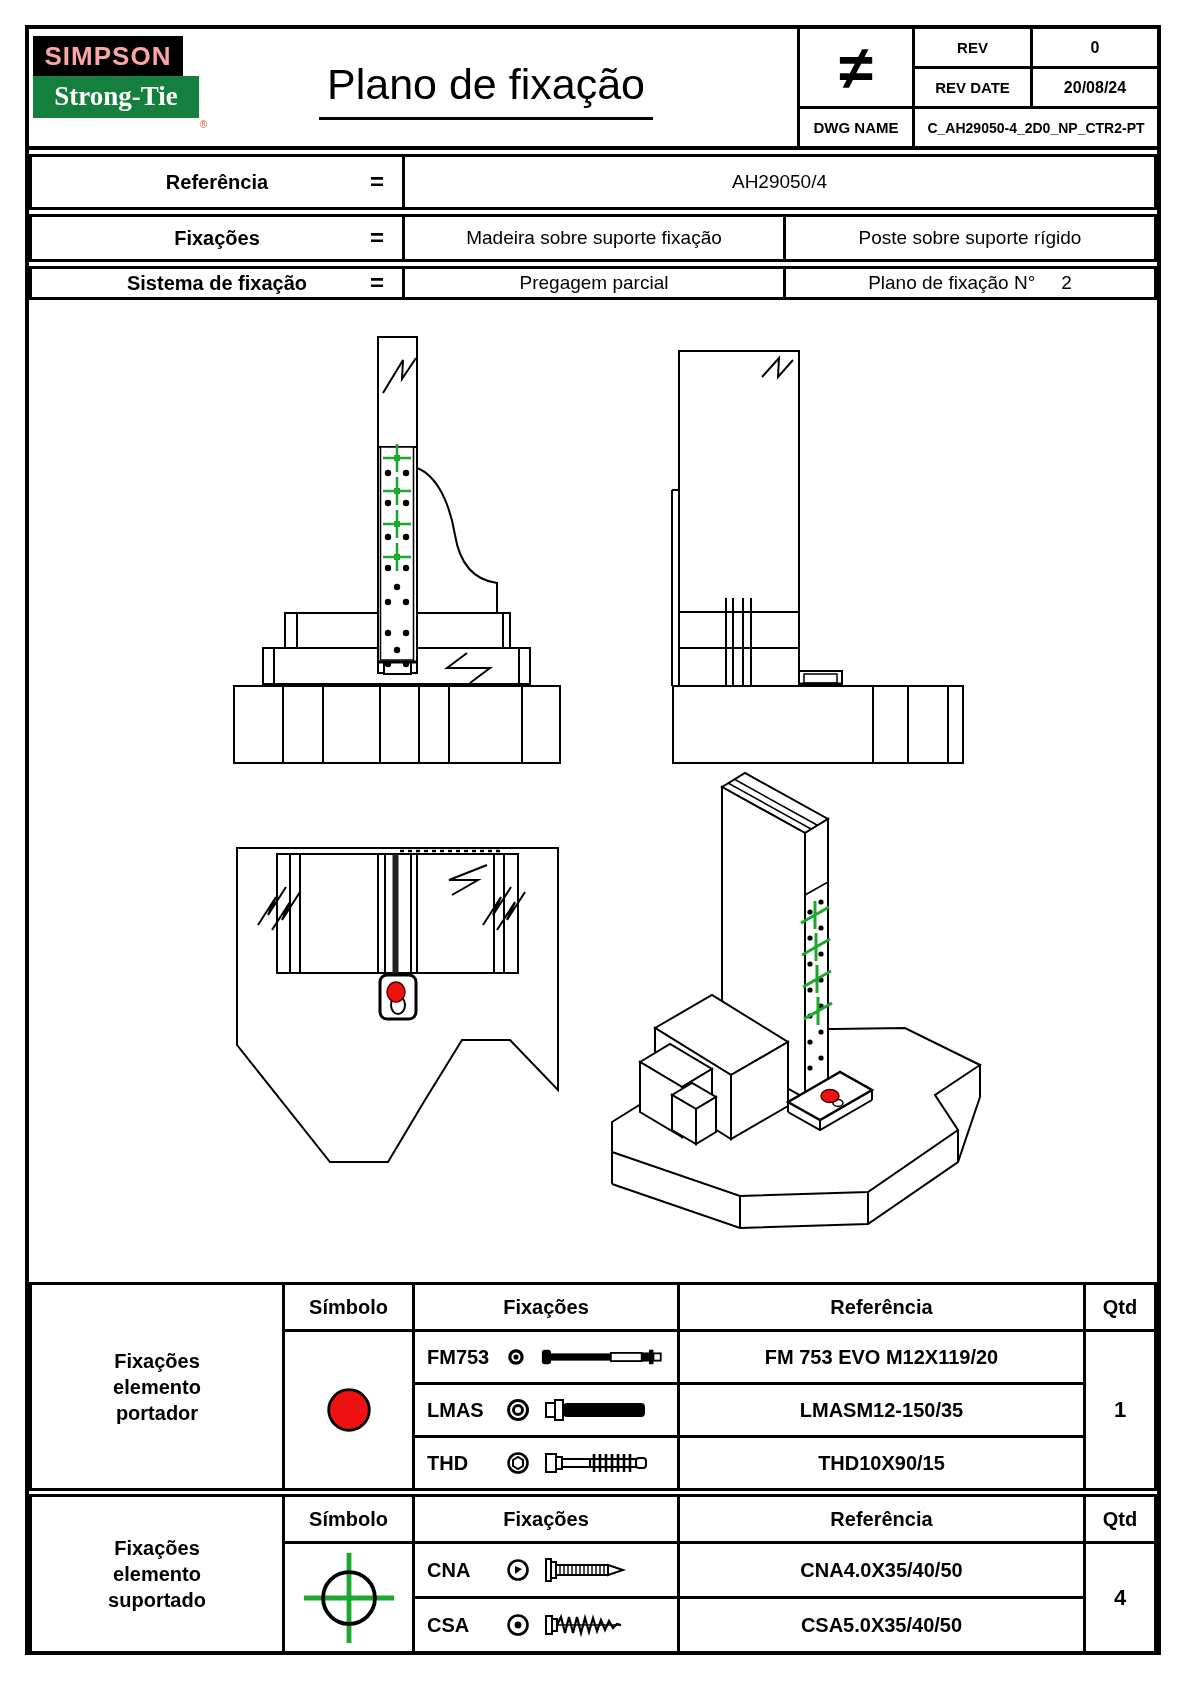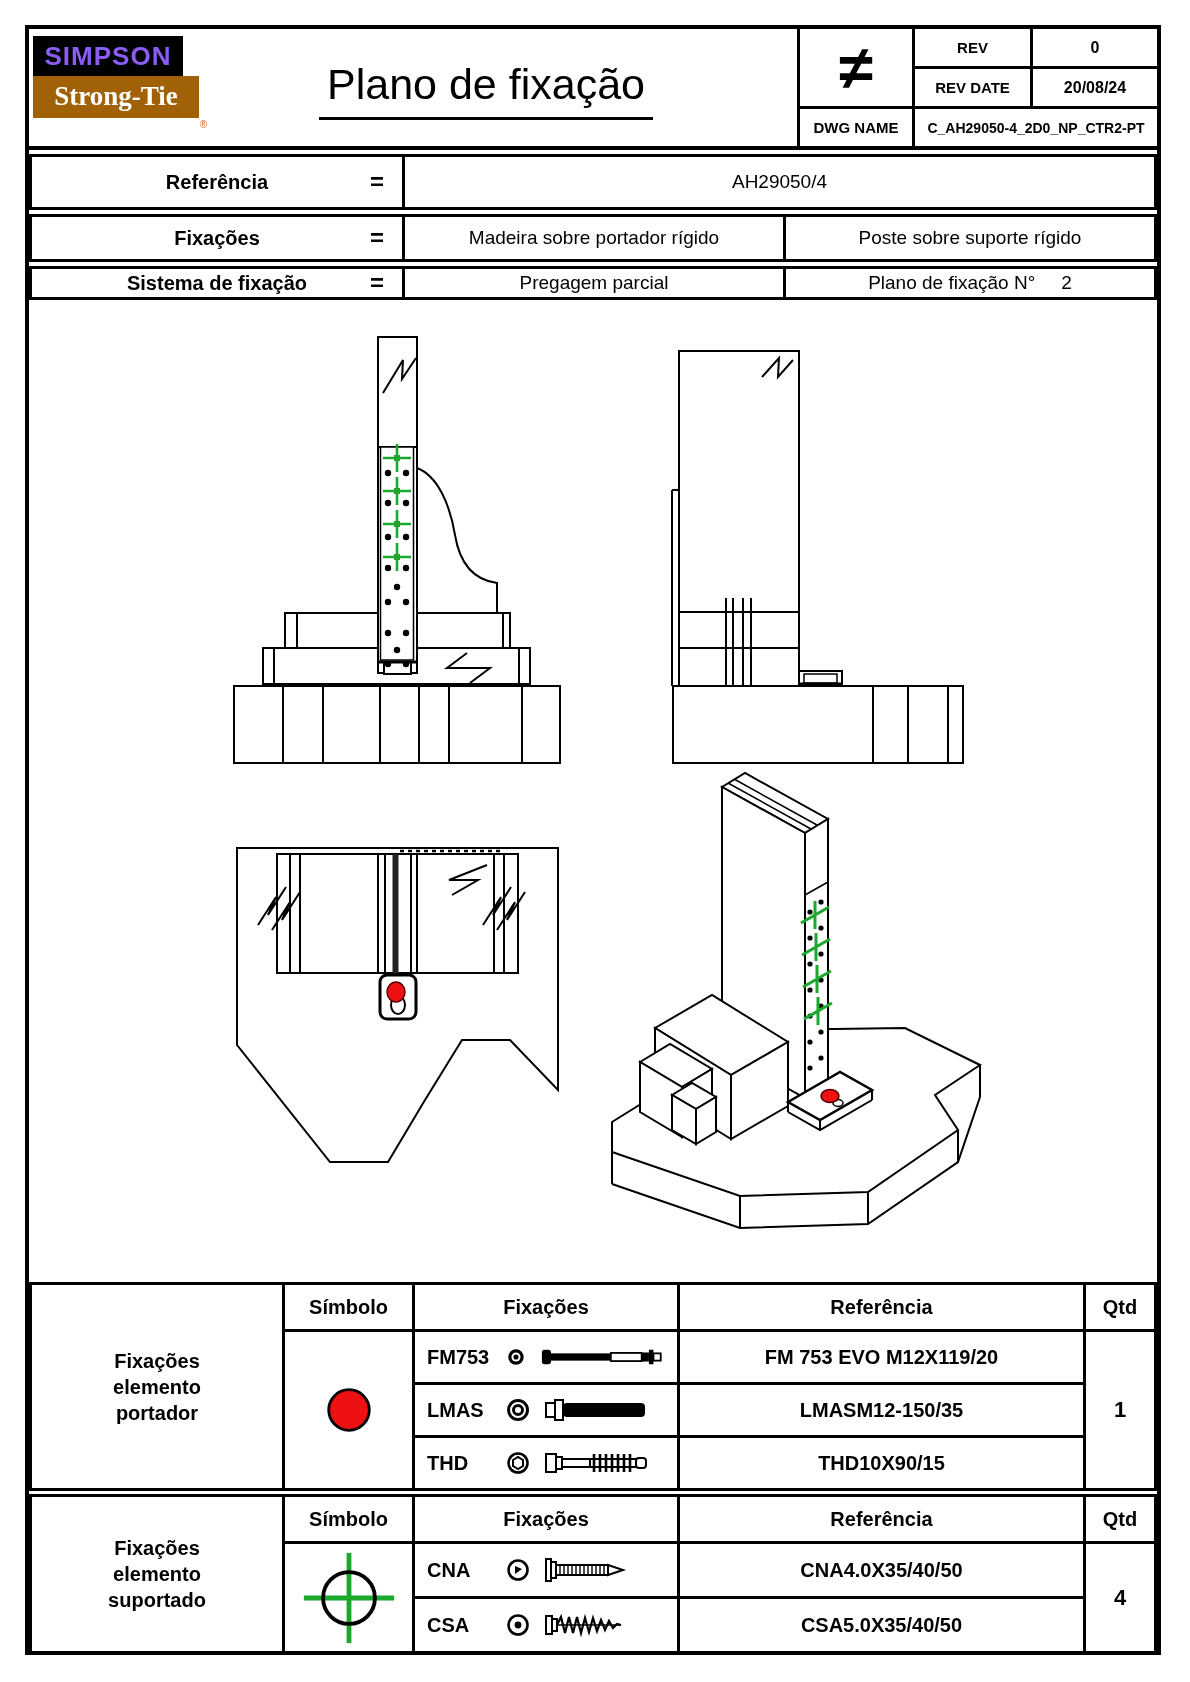--- a/index.html
+++ b/index.html
@@ -4,23 +4,23 @@
 <style>
   html,body{margin:0;padding:0;background:#fff;}
   .page{position:relative;width:1190px;height:1682px;background:#fff;overflow:hidden;
         font-family:"Liberation Sans",sans-serif;color:#000;}
   .abs{position:absolute;box-sizing:border-box;}
   .outer-border{left:25px;top:25px;width:1136px;height:1630px;border:4px solid #000;}
   .hsep{left:29px;top:146px;width:1128px;height:4px;background:#000;}
 
   
   .logo{left:33px;top:36px;width:170px;}
-  .logo-top{background:#000;color:#8b5cf6;font-weight:bold;font-size:26px;letter-spacing:1px;
+  .logo-top{background:#000;color:#fca5a5;font-weight:bold;font-size:26px;letter-spacing:1px;
             padding:5px 10px 4px 10px;width:150px;box-sizing:border-box;text-align:center;}
-  .logo-bottom{background:#a16207;color:#fff;font-family:"Liberation Serif",serif;font-weight:bold;
+  .logo-bottom{background:#15803d;color:#fff;font-family:"Liberation Serif",serif;font-weight:bold;
                font-size:27px;padding:5px 6px 6px 6px;width:166px;box-sizing:border-box;text-align:center;}
   .logo-reg{position:absolute;right:-4px;bottom:-12px;color:#E95A26;font-size:10px;}
 
   
   .title-wrap{left:216px;top:52px;width:540px;text-align:center;margin-top:8px;}
   .title{display:inline-block;font-size:43px;border-bottom:3px solid #000;padding:0 8px 8px 8px;}
 
   
   .tblock{left:797px;top:29px;width:360px;height:117px;display:grid;
           grid-template-columns:112px 115px 1fr;grid-template-rows:1fr 1fr 1fr;
@@ -85,21 +85,21 @@
       <span class="eq">=</span>
     </div>
     <div class="ref-value">AH29050/4</div>
   </div>
 
   <div class="abs ref-row" style="top:214px;height:48px;grid-template-columns:370px 378px 1fr;">
     <div class="ref-label">
       <span>Fixações</span>
       <span class="eq">=</span>
     </div>
-    <div class="ref-value">Madeira sobre portador rígido</div>
+    <div class="ref-value">Madeira sobre suporte fixação</div>
     <div class="ref-value">Poste sobre suporte rígido</div>
   </div>
 
   <div class="abs ref-row" style="top:266px;height:34px;grid-template-columns:370px 378px 1fr;">
     <div class="ref-label">
       <span>Sistema de fixação</span>
       <span class="eq">=</span>
     </div>
     <div class="ref-value">Pregagem parcial</div>
     <div class="ref-value">

